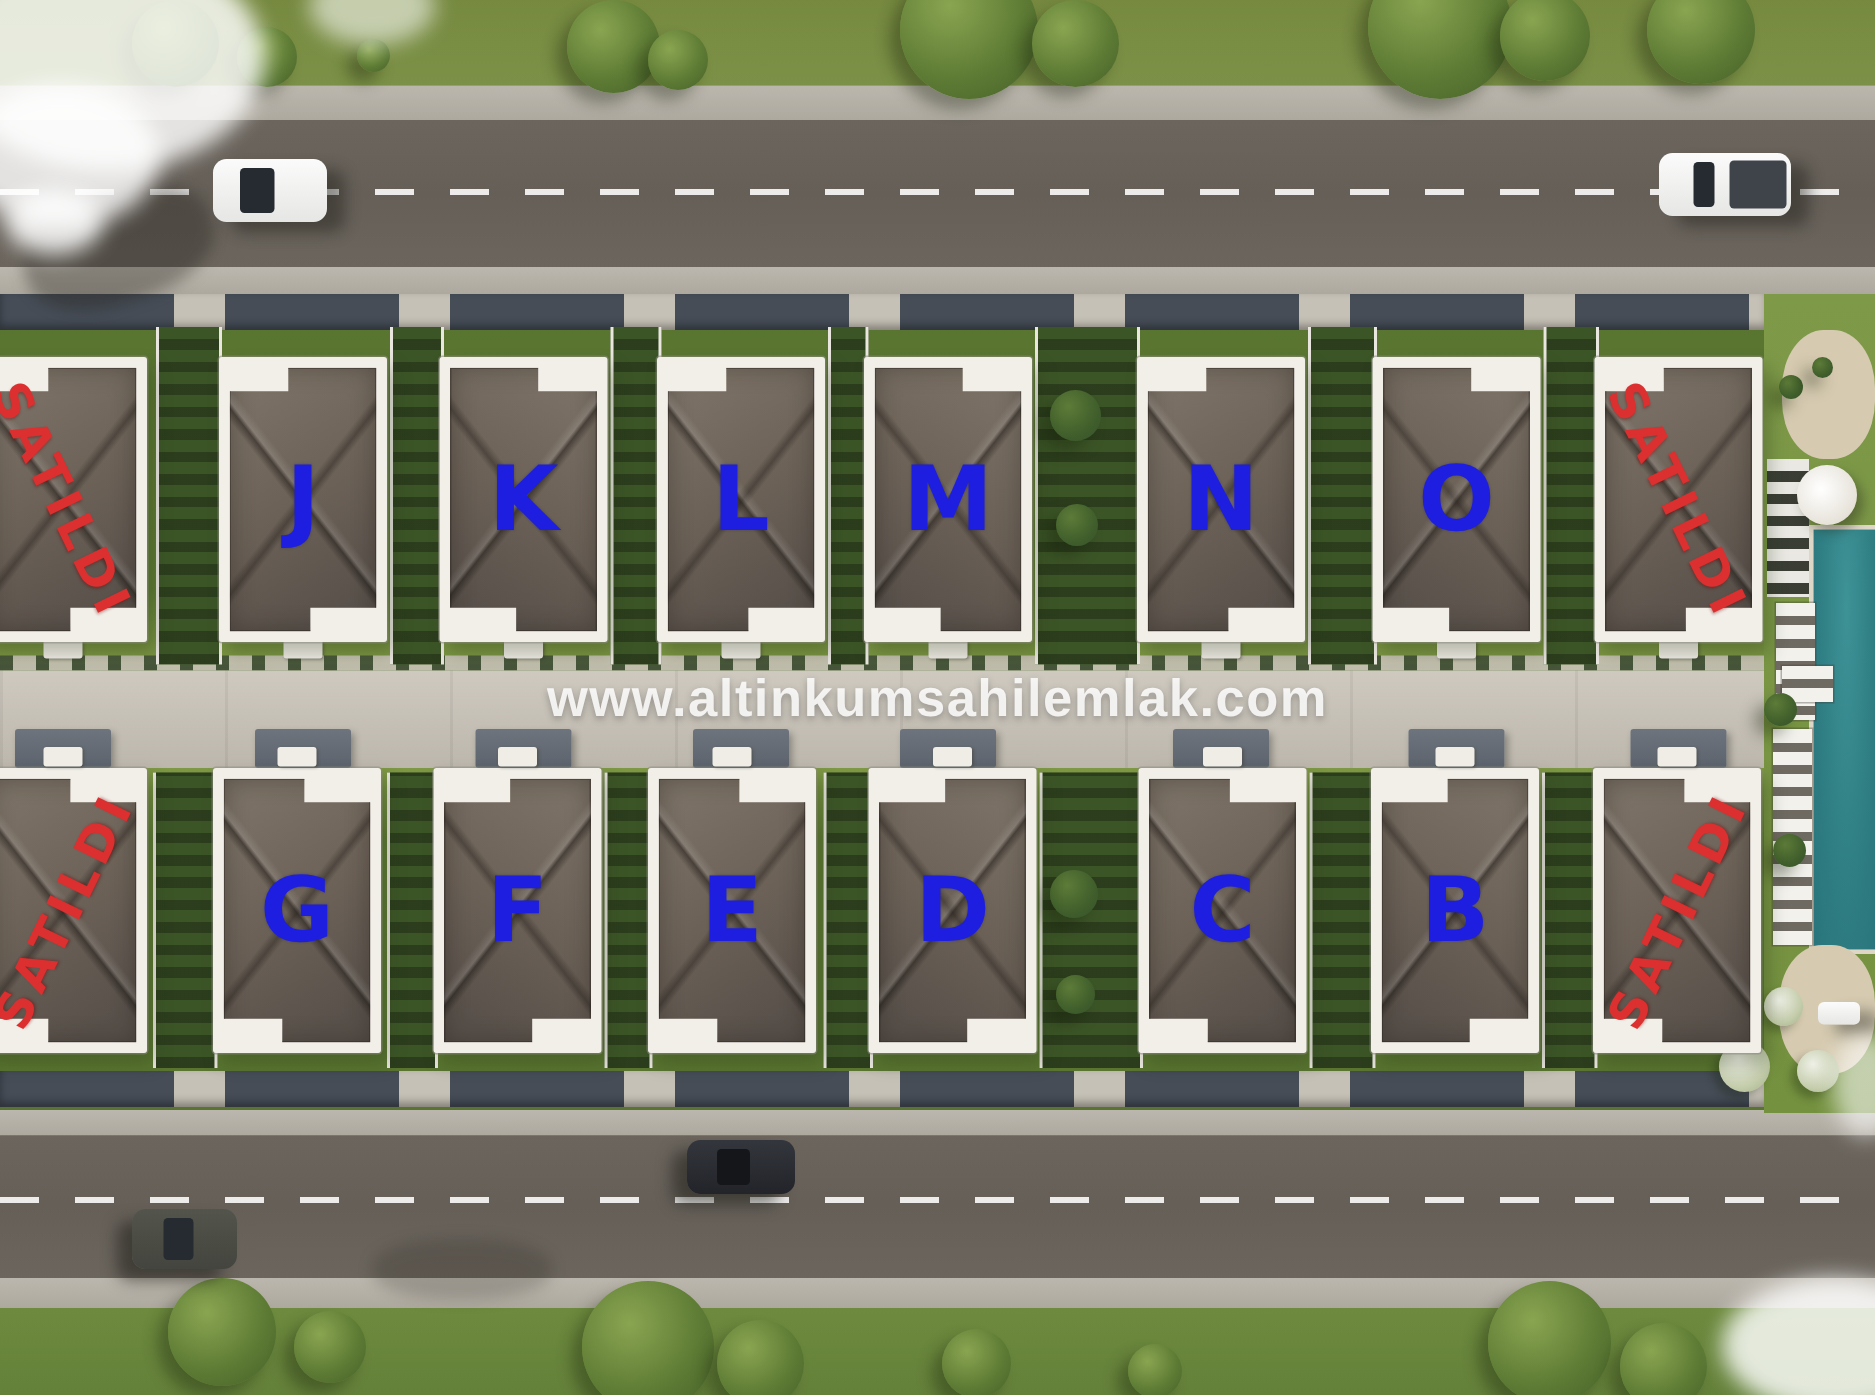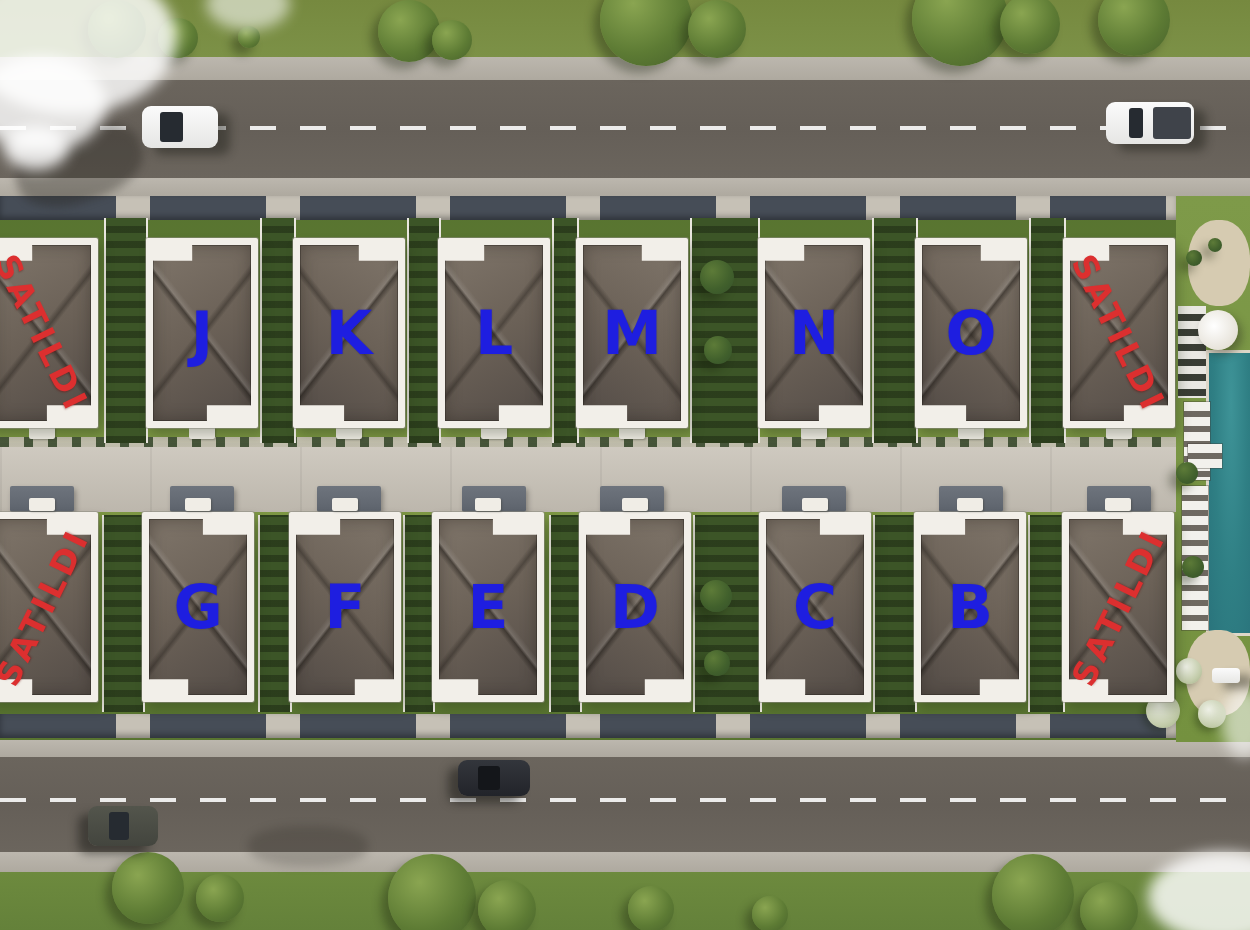--- a/index.html
+++ b/index.html
@@ -295,20 +295,21 @@
     <div class="glass" style="left:26%;top:14%;width:16%;height:72%;"></div>
     <div class="bed" style="right:3%;top:12%;width:44%;height:76%;"></div>
   </div>
   <div class="car car-dark" style="left:88px;top:806px;width:70px;height:40px;">
     <div class="glass" style="left:30%;top:16%;width:28%;height:68%;"></div>
   </div>
   <div class="car car-black" style="left:458px;top:760px;width:72px;height:36px;">
     <div class="glass" style="left:28%;top:16%;width:30%;height:68%;background:#14161a;"></div>
   </div>
 
+  <div class="abs watermark">www.altinkumsahilemlak.com</div>
 
   <div class="abs cloud" style="left:-34px;top:-36px;width:210px;height:150px;"></div>
   <div class="abs cloud" style="left:-24px;top:56px;width:130px;height:96px;"></div>
   <div class="abs cloud" style="left:4px;top:126px;width:64px;height:44px;"></div>
   <div class="abs cloud" style="left:206px;top:-22px;width:84px;height:52px;opacity:.7;"></div>
   <div class="abs cloud" style="left:1148px;top:852px;width:150px;height:90px;"></div>
   <div class="abs cloud" style="left:1222px;top:688px;width:44px;height:70px;opacity:.7;"></div>
 
 </div>
 

